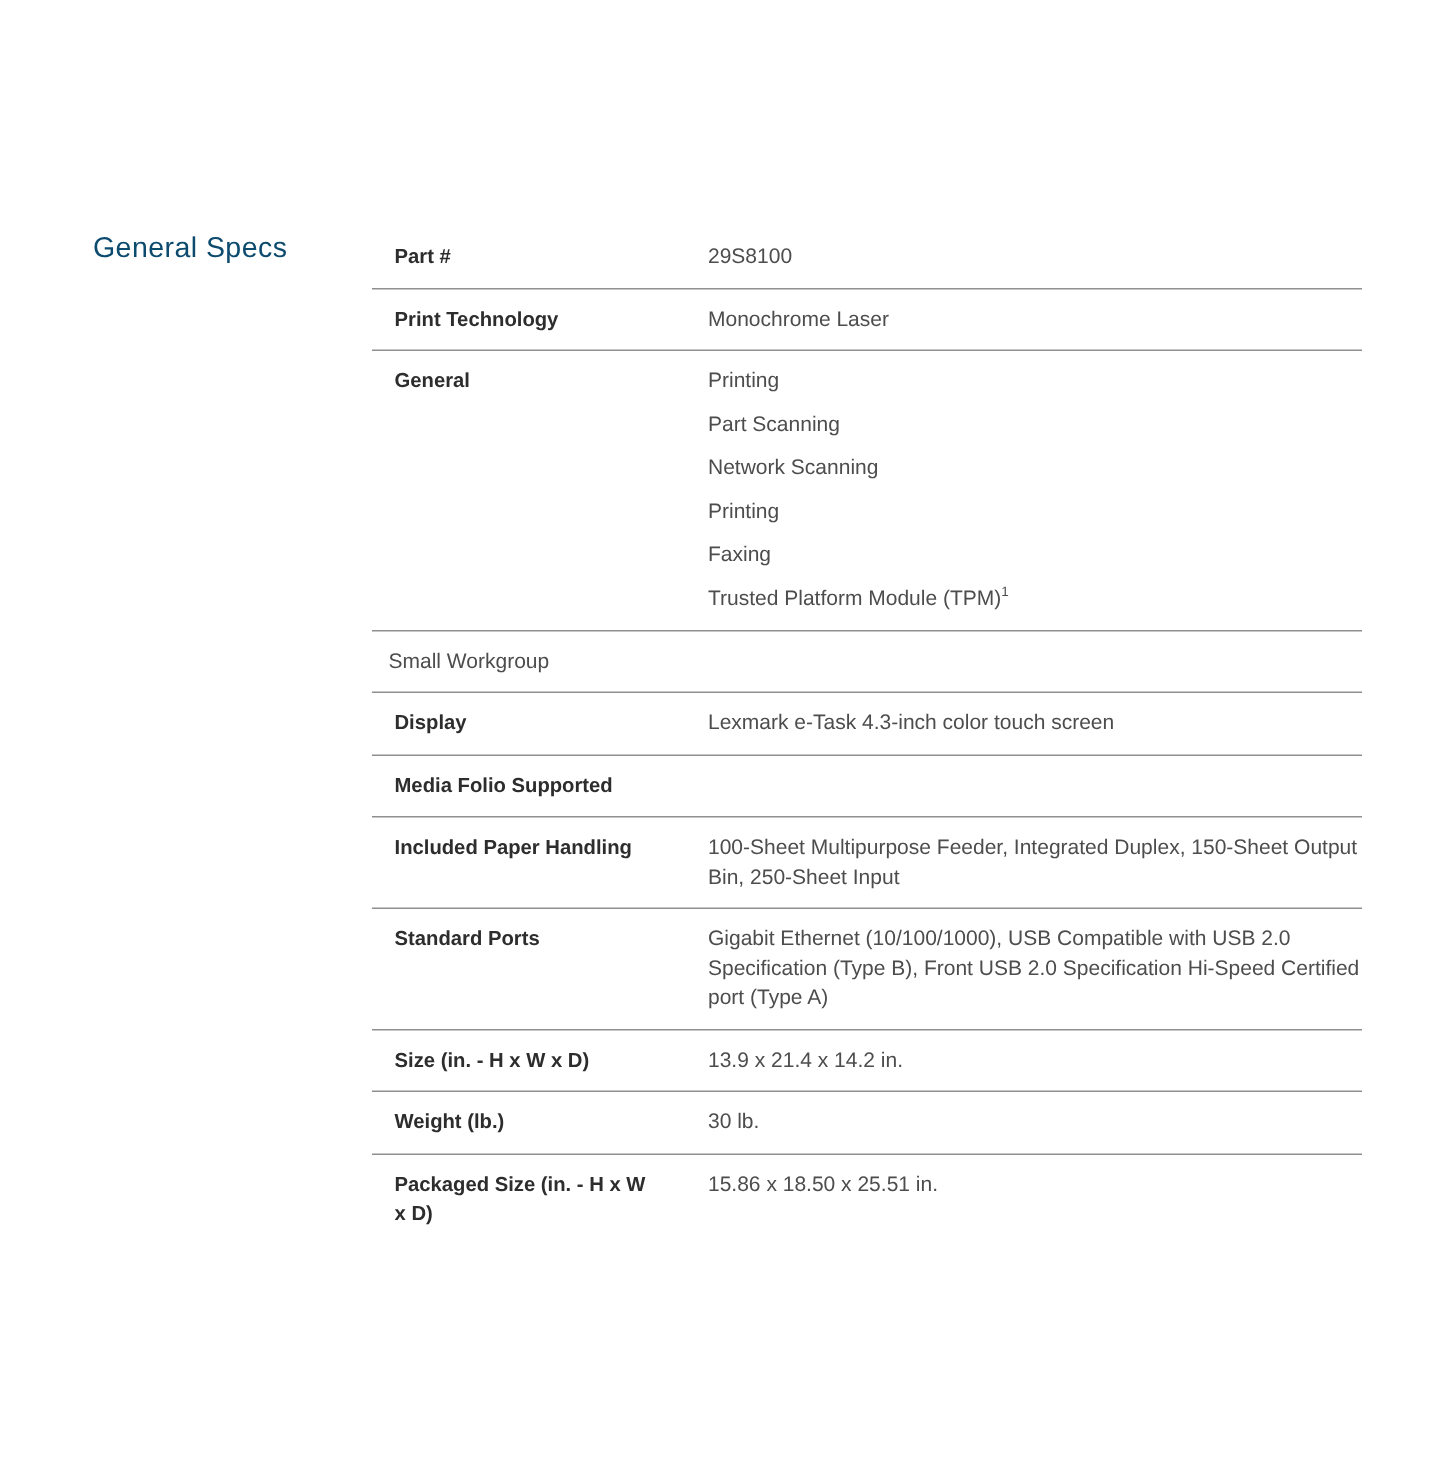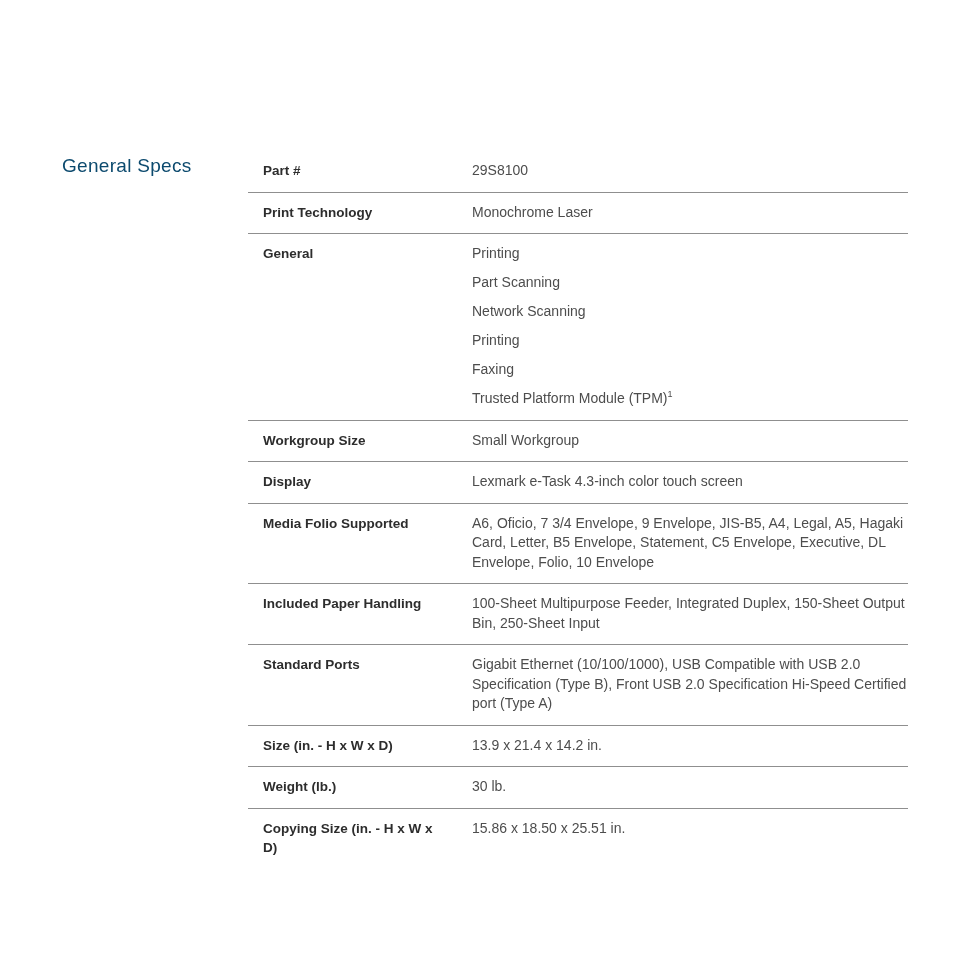--- a/index.html
+++ b/index.html
@@ -88,38 +88,34 @@
       <p class="val">Printing</p>
       <p class="val">Part Scanning</p>
       <p class="val">Network Scanning</p>
       <p class="val">Printing</p>
       <p class="val">Faxing</p>
       <p class="val"><span>Trusted Platform Module (TPM)</span><sup>1</sup></p>
     </div>
   </div>
 
   <div class="spec-row">
-    <div class="spec-label">Workgroup Size</div>
     <div class="spec-value">
       <p class="val">Small Workgroup</p>
     </div>
   </div>
 
   <div class="spec-row">
     <div class="spec-label">Display</div>
     <div class="spec-value">
       <p class="val">Lexmark e-Task 4.3-inch color touch screen</p>
     </div>
   </div>
 
   <div class="spec-row">
     <div class="spec-label">Media Folio Supported</div>
-    <div class="spec-value">
-      <p class="val">A6, Oficio, 7 3/4 Envelope, 9 Envelope, JIS-B5, A4, Legal, A5, Hagaki Card, Letter, B5 Envelope, Statement, C5 Envelope, Executive, DL Envelope, Folio, 10 Envelope</p>
-    </div>
   </div>
 
   <div class="spec-row">
     <div class="spec-label">Included Paper Handling</div>
     <div class="spec-value">
       <p class="val">100-Sheet Multipurpose Feeder, Integrated Duplex, 150-Sheet Output Bin, 250-Sheet Input</p>
     </div>
   </div>
 
   <div class="spec-row">
@@ -137,19 +133,19 @@
   </div>
 
   <div class="spec-row">
     <div class="spec-label">Weight (lb.)</div>
     <div class="spec-value">
       <p class="val">30 lb.</p>
     </div>
   </div>
 
   <div class="spec-row">
-    <div class="spec-label">Copying Size (in. - H x W x D)</div>
+    <div class="spec-label">Packaged Size (in. - H x W x D)</div>
     <div class="spec-value">
       <p class="val">15.86 x 18.50 x 25.51 in.</p>
     </div>
   </div>
 
 </div>
 
 </body></html>

